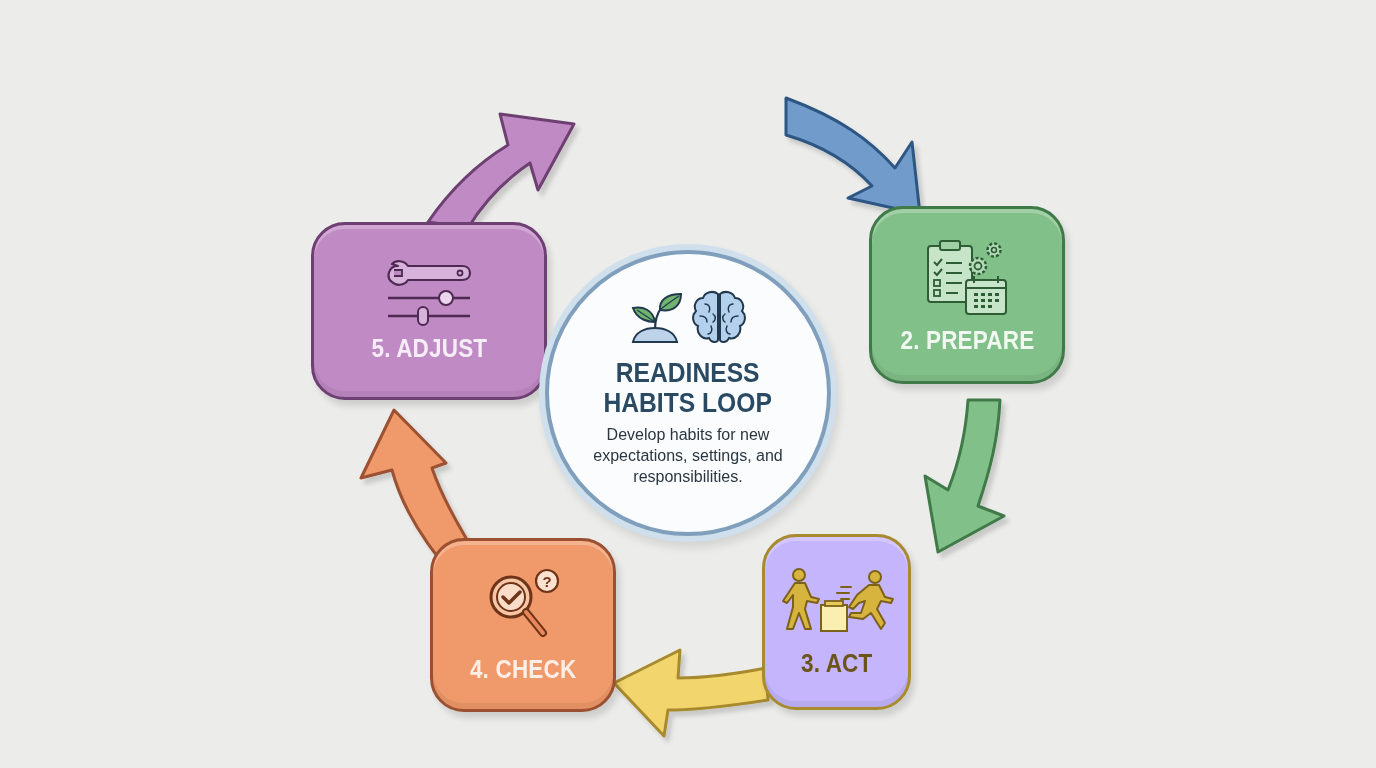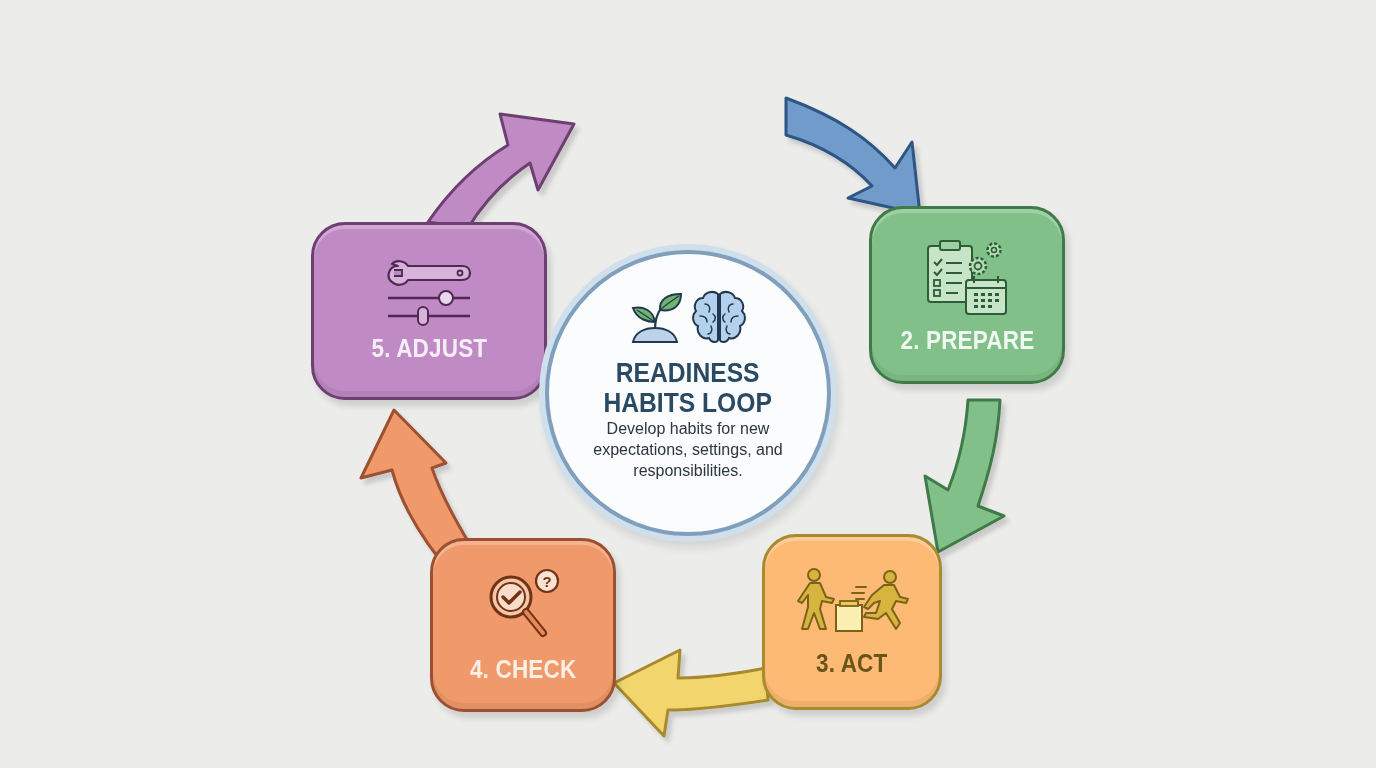--- a/index.html
+++ b/index.html
@@ -28,21 +28,21 @@
     letter-spacing: 0.2px;
     text-align: center;
     line-height: 28px;
     transform: scaleX(0.9);
   }
 
   .s1 { left: 593px; top: 26px; width: 192px; height: 178px; background: #6f9bcb; border-color: #2e5683; }
   .s1 .label { color: #f1f5fa; margin-top: 4px; }
   .s2 { left: 869px; top: 206px; width: 196px; height: 178px; background: #82c08a; border-color: #3f7a48; }
   .s2 .label { color: #f1f8f1; margin-top: 6px; }
-  .s3 { left: 762px; top: 534px; width: 180px; height: 176px; background: #fdba74; border-color: #a88a2f; gap: 8px; }
+  .s3 { left: 762px; top: 534px; width: 149px; height: 176px; background: #c4b5fd; border-color: #a88a2f; gap: 8px; }
   .s3 .label { color: #6a5417; margin-top: 8px; }
   .s4 { left: 430px; top: 538px; width: 186px; height: 174px; background: #f0996a; border-color: #9b5131; }
   .s4 .label { color: #fbefe6; margin-top: 8px; }
   .s5 { left: 311px; top: 222px; width: 236px; height: 178px; background: #c08ac4; border-color: #6e3f72; }
   .s5 .label { color: #f6eef7; margin-top: 8px; }
 
   .hub {
     position: absolute; left: 545px; top: 250px; width: 286px; height: 286px;
     border-radius: 50%;
     background: #fafcfd;
@@ -55,20 +55,21 @@
   .hub .title {
     margin-top: 14px;
     color: #2a4a63;
     font-weight: 700;
     font-size: 28px;
     line-height: 30px;
     text-align: center;
     transform: scaleX(0.88);
   }
   .hub .desc {
+    margin-top: 6px;
     color: #2b3640;
     font-size: 16px;
     line-height: 21px;
     text-align: center;
     width: 220px;
   }
 </style>
 </head>
 <body>
 

